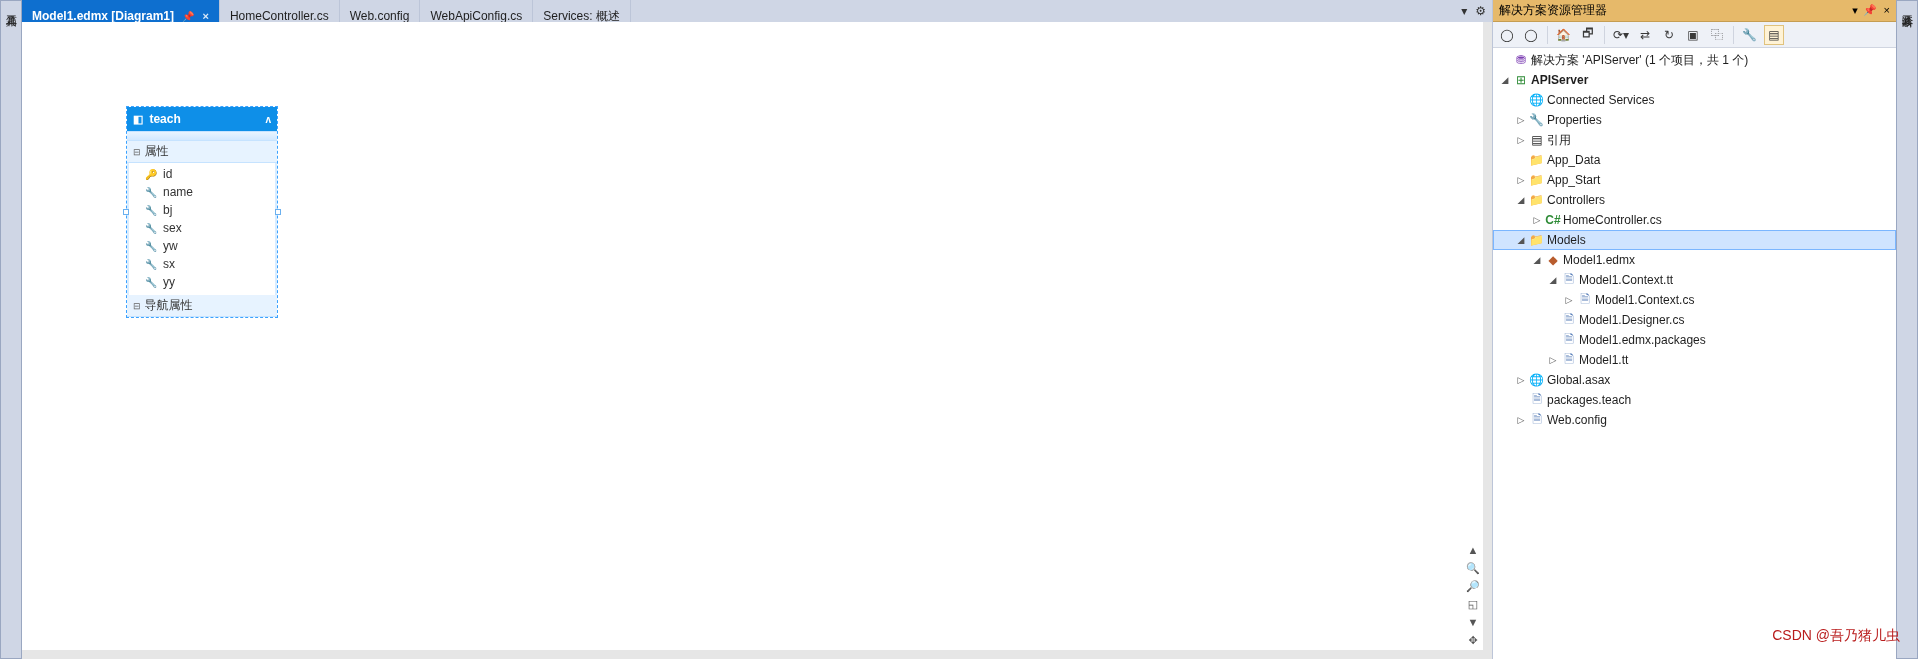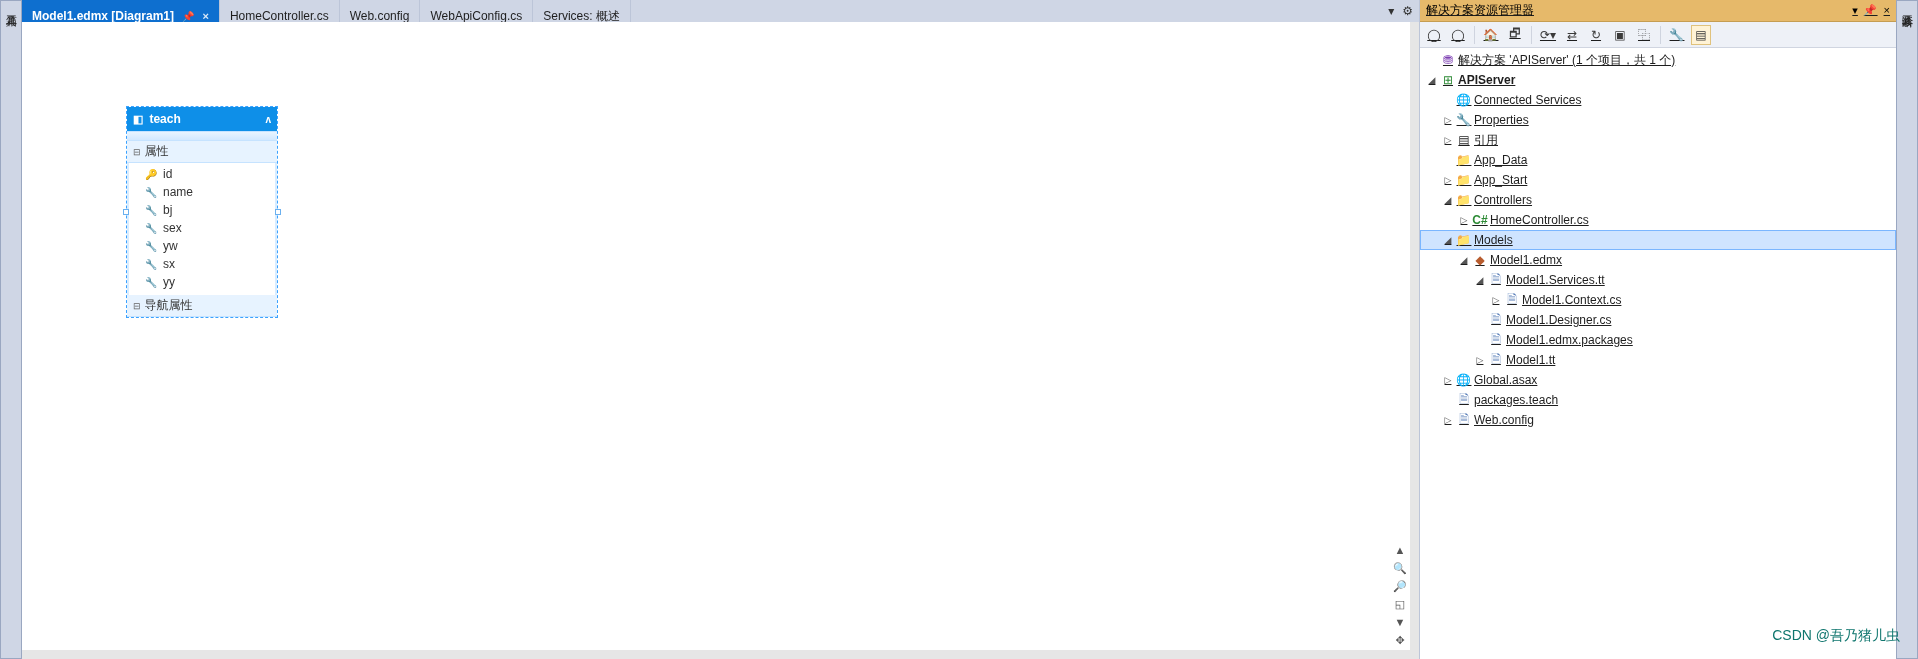--- a/index.html
+++ b/index.html
@@ -25,21 +25,21 @@
 .entity-sep { height: 10px; background: linear-gradient(#e9f4ff,#d2e8ff); border-top: 1px solid #c6e3ff; border-bottom: 1px solid #c6e3ff; }
 .entity-section { padding: 2px 6px; background: #e7f3ff; border-bottom: 1px solid #c6e3ff; display: flex; align-items: center; gap: 4px; font-size: 12px; color: #333; }
 .entity-section .exp { font-size: 9px; color: #666; }
 .props { padding: 2px 6px 4px 18px; }
 .prop { display: flex; align-items: center; gap: 6px; height: 18px; color: #333; font-size: 12px; }
 .prop .picon { font-size: 10px; color: #555; width: 12px; text-align: center; }
 .handle { position: absolute; width: 6px; height: 6px; background: #fff; border: 1px solid #6ab0ef; }
 .handle.hl { left: -4px; top: 50%; margin-top: -3px; }
 .handle.hr { right: -4px; top: 50%; margin-top: -3px; }
 
-.explorer { width: 477px; display: flex; flex-direction: column; border-left: 1px solid #bcc5d8; text-decoration: underline; }
+.explorer { width: 404px; display: flex; flex-direction: column; border-left: 1px solid #bcc5d8; }
 .exp-title { height: 22px; background: #e6b96a; color: #000; display: flex; align-items: center; padding: 0 6px; font-size: 12px; border-bottom: 1px solid #c59d52; }
 .exp-title .winbtns { margin-left: auto; display: flex; gap: 6px; }
 .exp-title .winbtns span { cursor: pointer; font-size: 11px; }
 .exp-toolbar { height: 26px; background: #eef1f7; border-bottom: 1px solid #d0d5e0; display: flex; align-items: center; padding: 0 4px; gap: 4px; }
 .exp-toolbar .tb { width: 20px; height: 20px; display: flex; align-items: center; justify-content: center; color: #3a3a3a; font-size: 12px; cursor: pointer; border: 1px solid transparent; }
 .exp-toolbar .tb.sel { background: #fff3d6; border: 1px solid #e0c27d; }
 .exp-toolbar .sep { width: 1px; height: 18px; background: #cfd4df; margin: 0 2px; }
 .exp-search { height: 24px; border-bottom: 1px solid #d0d5e0; display: flex; align-items: center; padding: 0 6px; background: #fff; }
 .exp-search input { flex: 1; border: none; outline: none; font-size: 12px; color: #666; background: transparent; }
 .exp-search .sicon { color: #666; font-size: 13px; }
@@ -56,21 +56,21 @@
 .ic-sol { color: #7d3fb3; }
 .ic-proj { color: #2e8b36; }
 .ic-globe { color: #2e7fb8; }
 .ic-wrench { color: #555; }
 .ic-folder { color: #d9a43b; }
 .ic-cs { color: #2e8b36; font-size: 10px; font-weight: bold; }
 .ic-edmx { color: #b85c2e; }
 .ic-tt { color: #5a7fb8; }
 .ic-xml { color: #5a7fb8; }
 
-.watermark { position: fixed; right: 18px; bottom: 14px; color: #0f766e; font-size: 14px; pointer-events: none; }
+.watermark { position: fixed; right: 18px; bottom: 14px; color: #b91c1c; font-size: 14px; pointer-events: none; }
 </style>
 </head>
 <body>
 
 <div class="left-rail">
   <span>工具箱</span>
 </div>
 
 <div class="main">
   <div class="tabbar">
@@ -248,21 +248,21 @@
     <div class="trow">
         <span class="ind" style="width:36px"></span>
         <span class="tw">◢</span>
         <span class="ticon ic-edmx">◆</span>
         <span class="tlabel">Model1.edmx</span>
       </div>
     <div class="trow">
         <span class="ind" style="width:52px"></span>
         <span class="tw">◢</span>
         <span class="ticon ic-tt">🗎</span>
-        <span class="tlabel">Model1.Services.tt</span>
+        <span class="tlabel">Model1.Context.tt</span>
       </div>
     <div class="trow">
         <span class="ind" style="width:68px"></span>
         <span class="tw">▷</span>
         <span class="ticon ic-tt">🗎</span>
         <span class="tlabel">Model1.Context.cs</span>
       </div>
     <div class="trow">
         <span class="ind" style="width:52px"></span>
         <span class="tw"></span>

